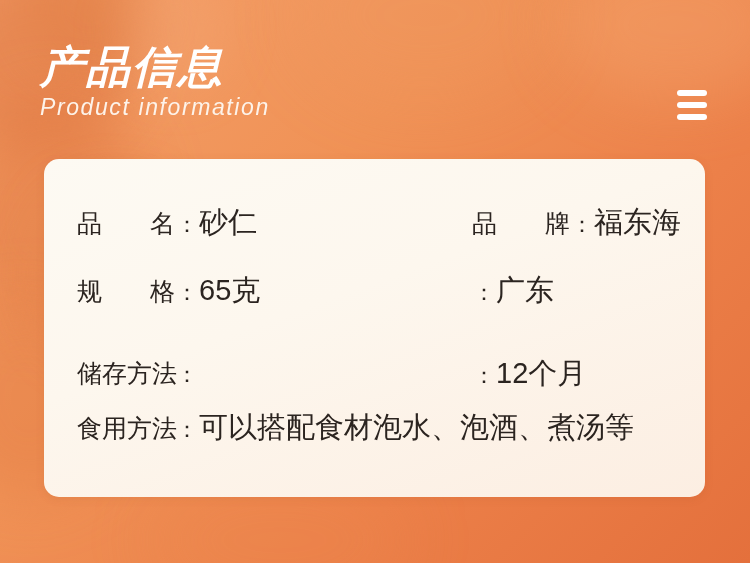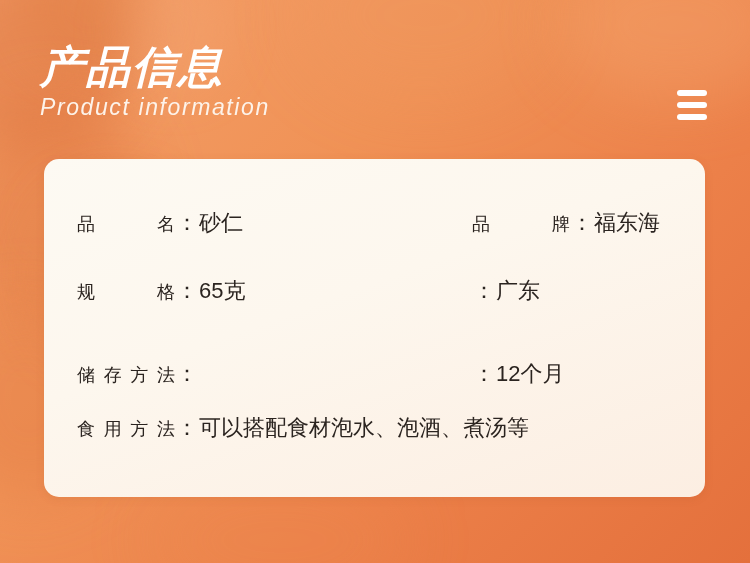--- a/index.html
+++ b/index.html
@@ -183,32 +183,32 @@
   .cell-left  { left: 33px; }
   .cell-right { left: 428px; }
   .cell-wide  { left: 33px; }
 
   
   .label {
     display: inline-block;
     text-align: justify;
     text-align-last: justify;
     text-justify: inter-character;
-    font-size: 18px;
+    font-size: 25px;
     color: #2b2420;
   }
   .label-4 { width: 98px; }
   .colon {
     display: inline-block;
     font-size: 22px;
     color: #2b2420;
     padding: 0 1px;
   }
   .value {
-    font-size: 22px;
+    font-size: 29px;
     color: #2b2420;
   }
 </style>
 </head>
 <body>
 
 <div id="screen">
 
   <div class="blob blob-a"></div>
   <div class="blob blob-b"></div>

